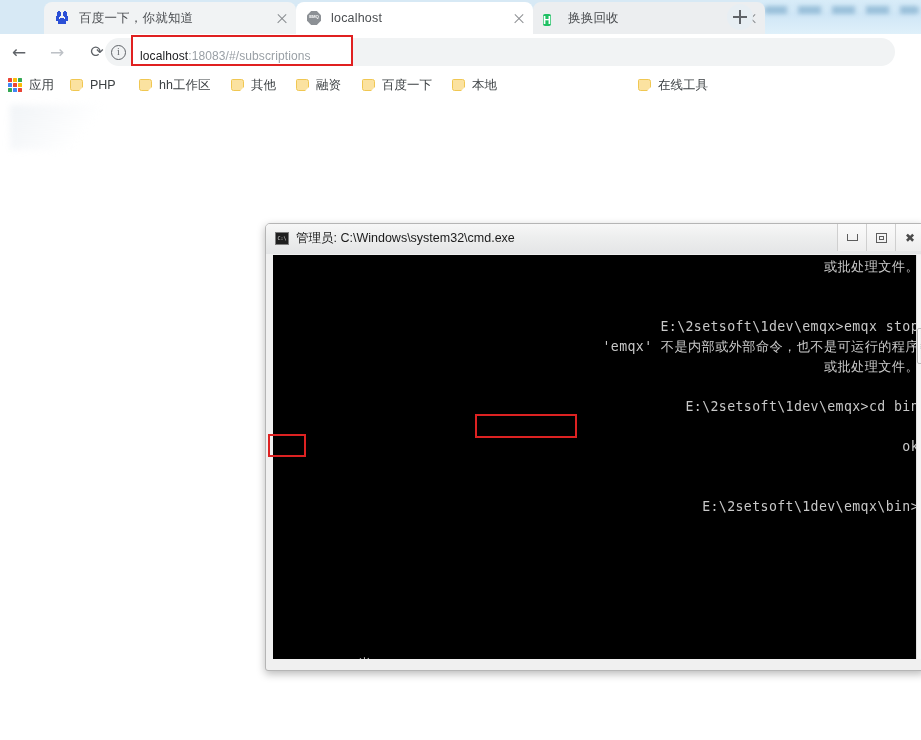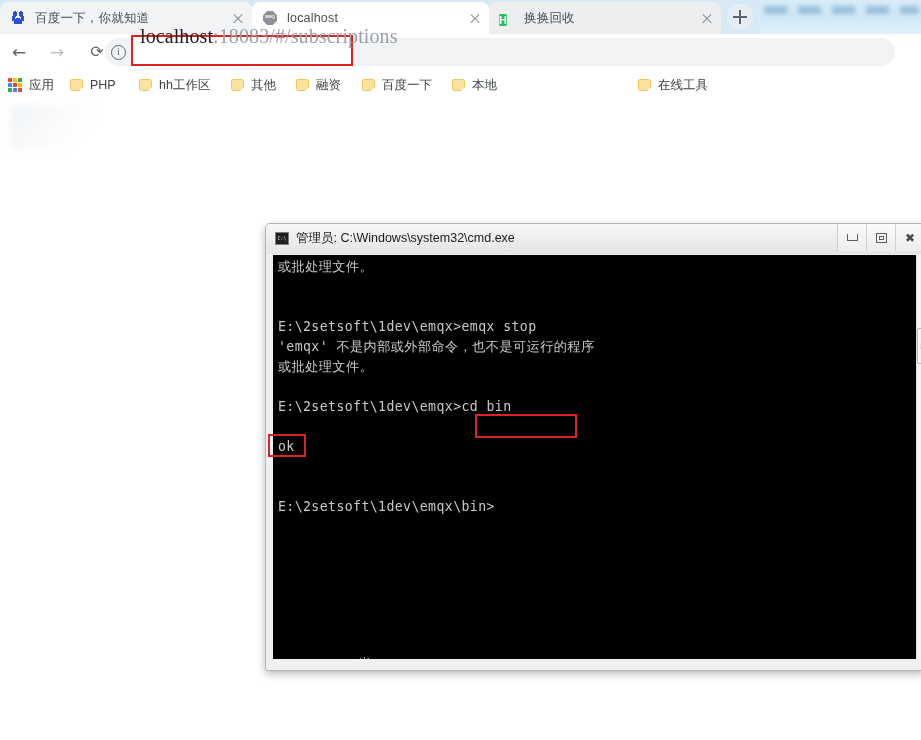--- a/index.html
+++ b/index.html
@@ -50,20 +50,21 @@
   }
   .tab {
     position: absolute;
     top: 2px;
     height: 32px;
     border-radius: 8px 8px 0 0;
     display: flex;
     align-items: center;
     box-sizing: border-box;
     padding: 0 6px 0 10px;
+    margin-left: 44px;
   }
   .tab-1 { left: 0px;   width: 252px; background: #f1f3f4; }
   .tab-2 { left: 252px; width: 237px; background: #ffffff; }
   .tab-3 { left: 489px; width: 232px; background: #eceef0; }
 
   .tab-favicon {
     width: 16px; height: 16px;
     flex: 0 0 16px;
     margin-right: 9px;
     position: relative;
@@ -211,25 +212,25 @@
   .url-highlight {
     position:absolute;
     left:131px; top:35px;
     width:222px; height:31px;
     border:2.5px solid #e02020;
     box-sizing:border-box;
     background:#ffffff;
   }
   .url-text {
     position:absolute;
-    left:140px; top:25px;
-    font-size:20px;
+    left:140px; top:49px;
+    font-size:12px;
     color:#9aa0a6;
     white-space:nowrap;
-    font-family:Liberation Serif, serif;
+    font-family:Liberation Sans, sans-serif;
     letter-spacing:0.1px;
   }
   .url-text b { color:#202124; font-weight:normal; }
 
   
   .bookmarks {
     position:absolute;
     left:0; top:70px;
     width:921px; height:30px;
     background:#ffffff;
@@ -383,20 +384,21 @@
     width:646px; height:404px;
     background:#000000;
     overflow:hidden;
     font-family:"DejaVu Sans Mono", monospace;
     font-size:13.2px;
     line-height:20px;
     color:#c8c8c8;
     letter-spacing:0.4px;
     padding:2px 0 0 5px;
     box-sizing:border-box;
+    text-align:right;
   }
   .cline { white-space:pre; height:20px; }
   .cline.blank { color:transparent; }
   .cmd-bottomchar {
     position:absolute;
     left:85px; top:399px;
     font-family:"DejaVu Sans Mono", monospace;
     font-size:13.2px;
     color:#c8c8c8;
     white-space:pre;

